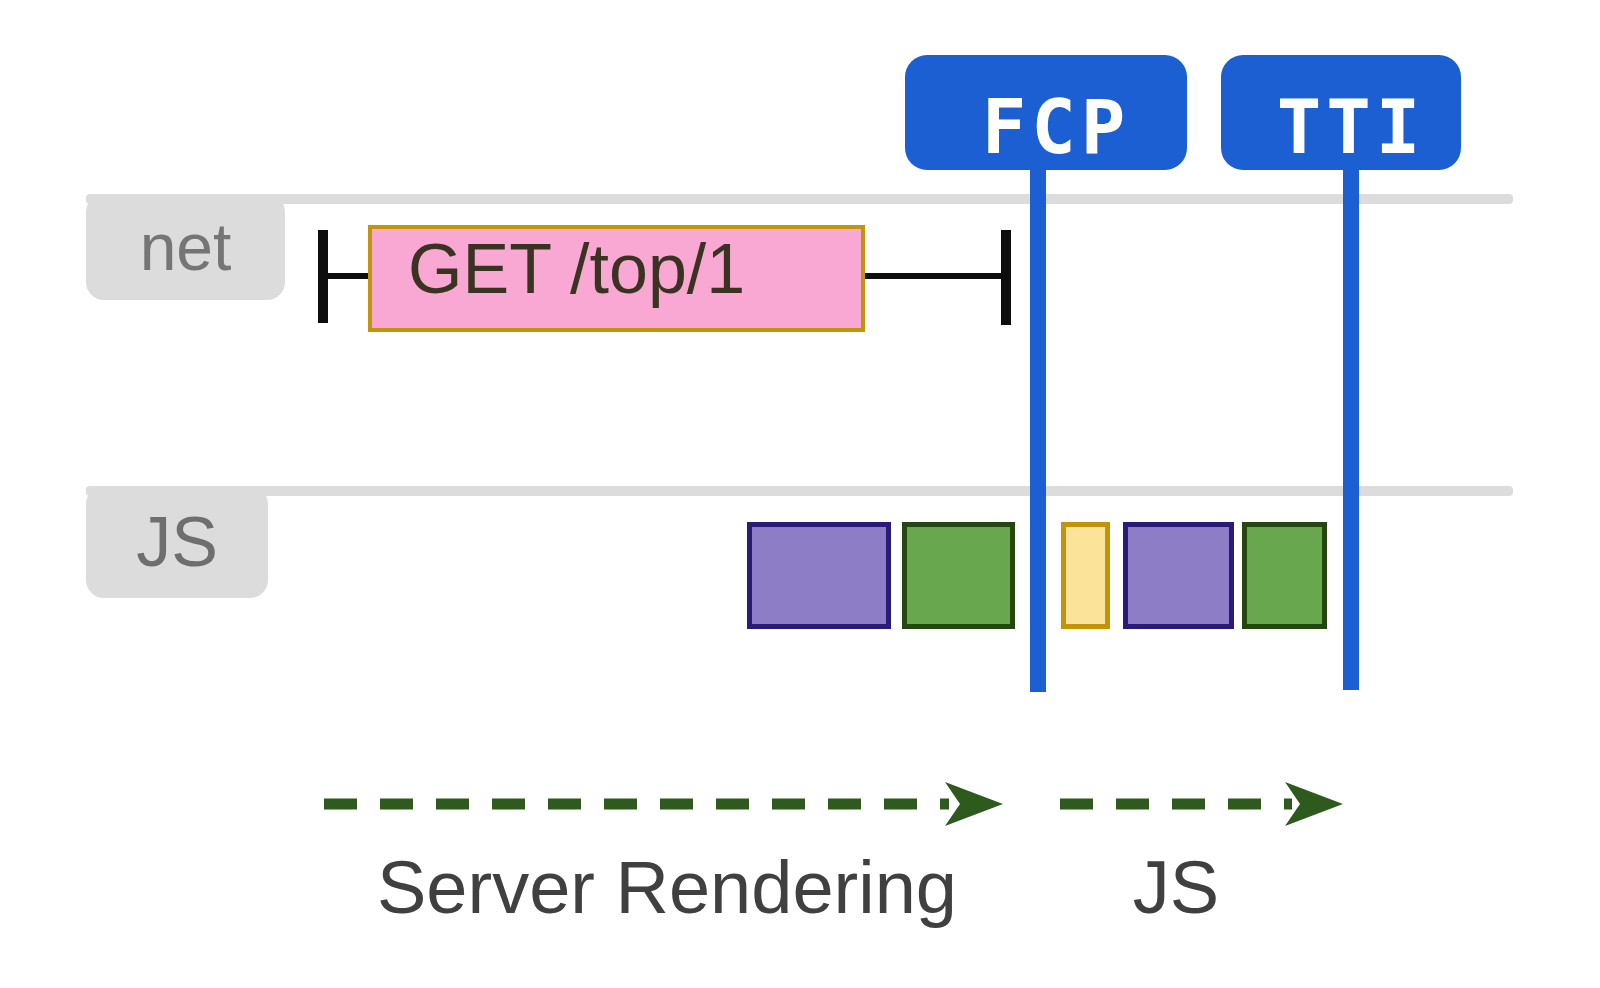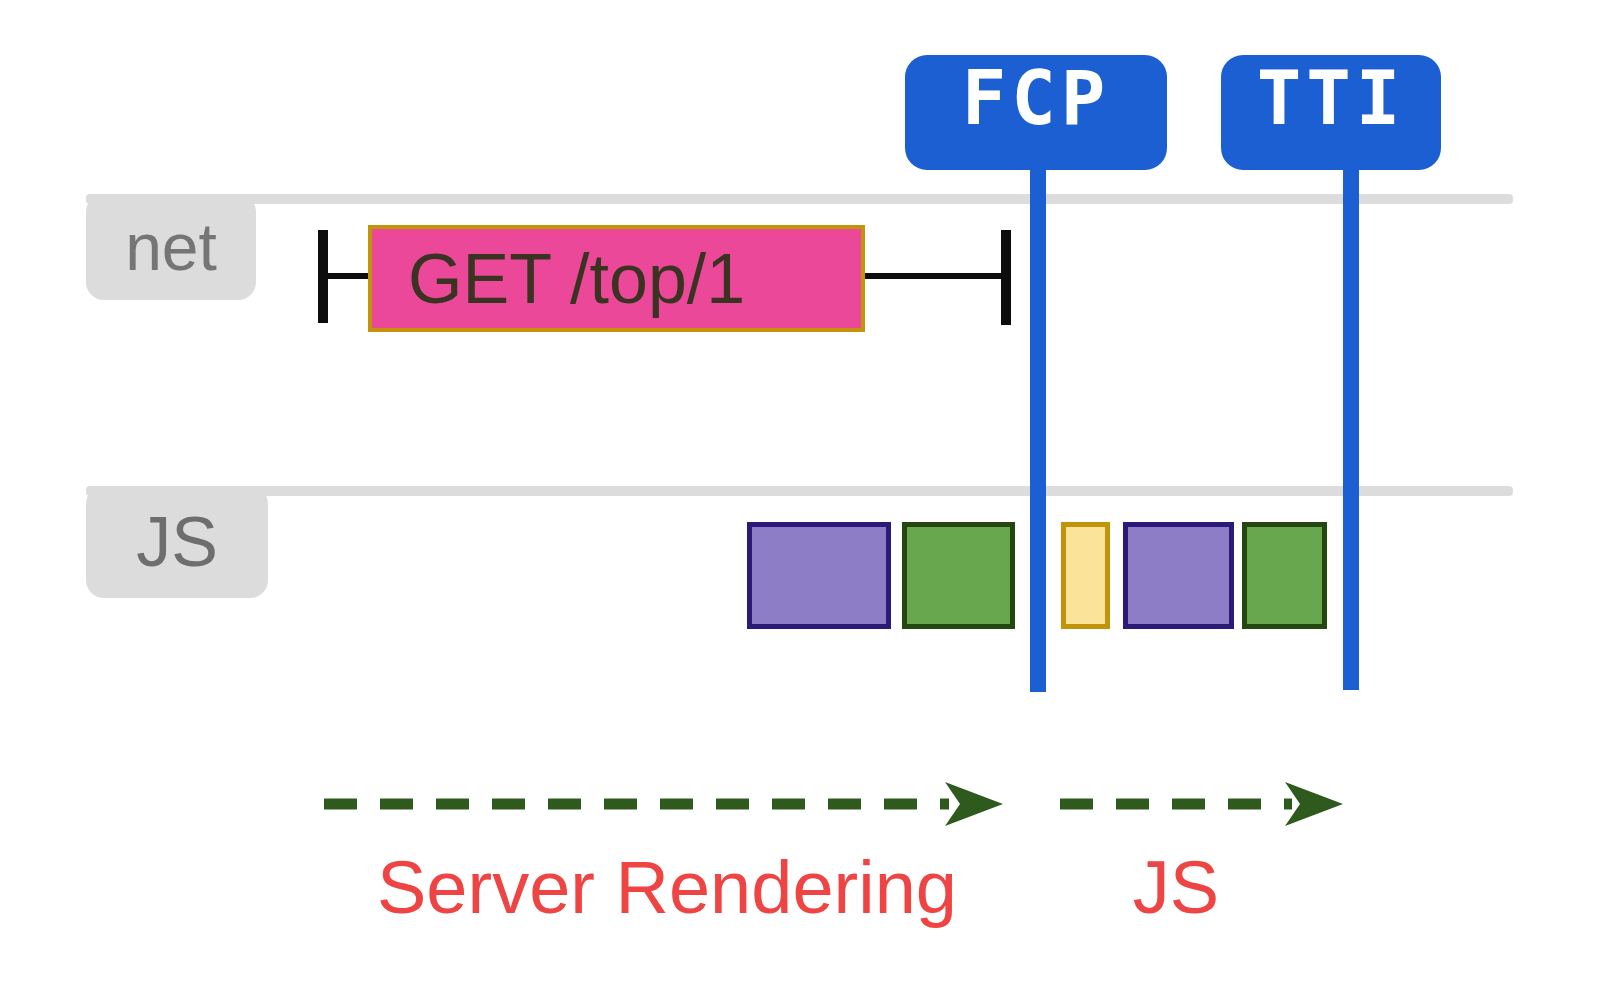--- a/index.html
+++ b/index.html
@@ -27,21 +27,21 @@
   .track-label {
     position: absolute;
     left: 86px;
     background: #dcdcdc;
     border-radius: 18px;
     display: flex;
     align-items: center;
     justify-content: center;
     color: #757575;
   }
-  #net-label { top: 194px; width: 170px; height: 106px; font-size: 66px; }
+  #net-label { top: 194px; width: 199px; height: 106px; font-size: 66px; }
   #js-label  { top: 486px; width: 182px; height: 112px; font-size: 70px; color:#6e6e6e; }
 
   
   .tick {
     position: absolute;
     width: 10px;
     background: #0d0d0d;
   }
   #start-tick { left: 318px; top: 230px; height: 93px; }
   #end-tick   { left: 1001px; top: 230px; height: 95px; }
@@ -52,45 +52,46 @@
     background: #0d0d0d;
   }
   #connector-left  { left: 328px; width: 40px; }
   #connector-right { left: 865px; width: 136px; }
 
   #get-box {
     position: absolute;
     left: 368px; top: 225px;
     width: 497px; height: 107px;
     box-sizing: border-box;
-    background: #ec4899;
+    background: #f9a8d4;
     border: 4px solid #c2940a;
     display: flex;
-    align-items: center;
+    align-items: flex-start;
     padding-left: 36px;
     font-size: 70px;
     color: #3a3322;
     white-space: nowrap;
   }
 
   
   .metric-badge {
     position: absolute;
     top: 55px;
     height: 115px;
     background: #1b5fd2;
     border-radius: 22px;
     color: #ffffff;
     display: flex;
-    align-items: flex-start;
+    align-items: flex-end;
     justify-content: center;
     font-family: "DejaVu Sans Mono", monospace;
     font-weight: bold;
     font-size: 74px;
     letter-spacing: 5px;
+    padding-left: 20px;
   }
   #fcp-badge { left: 905px;  width: 262px; }
   #tti-badge { left: 1221px; width: 220px; }
   .metric-stem {
     position: absolute;
     top: 170px;
     width: 16px;
     background: #1b5fd2;
     z-index: 5;
   }
@@ -107,21 +108,21 @@
   }
   .js-block.purple { background: #8d7cc6; border: 5px solid #2c1a78; }
   .js-block.green  { background: #69a74e; border: 5px solid #24470f; }
   .js-block.yellow { background: #fbe49a; border: 5px solid #c2940a; }
 
   
   .legend-arrow { position: absolute; top: 781px; }
   .legend-label {
     position: absolute;
     top: 845px;
-    color: #ef4444;
+    color: #404040;
     font-size: 74px;
     text-align: center;
     white-space: nowrap;
   }
   #server-rendering-label { left: 300px; width: 734px; }
   #js-phase-label { left: 1026px; width: 300px; }
 </style>
 </head>
 <body>
 

